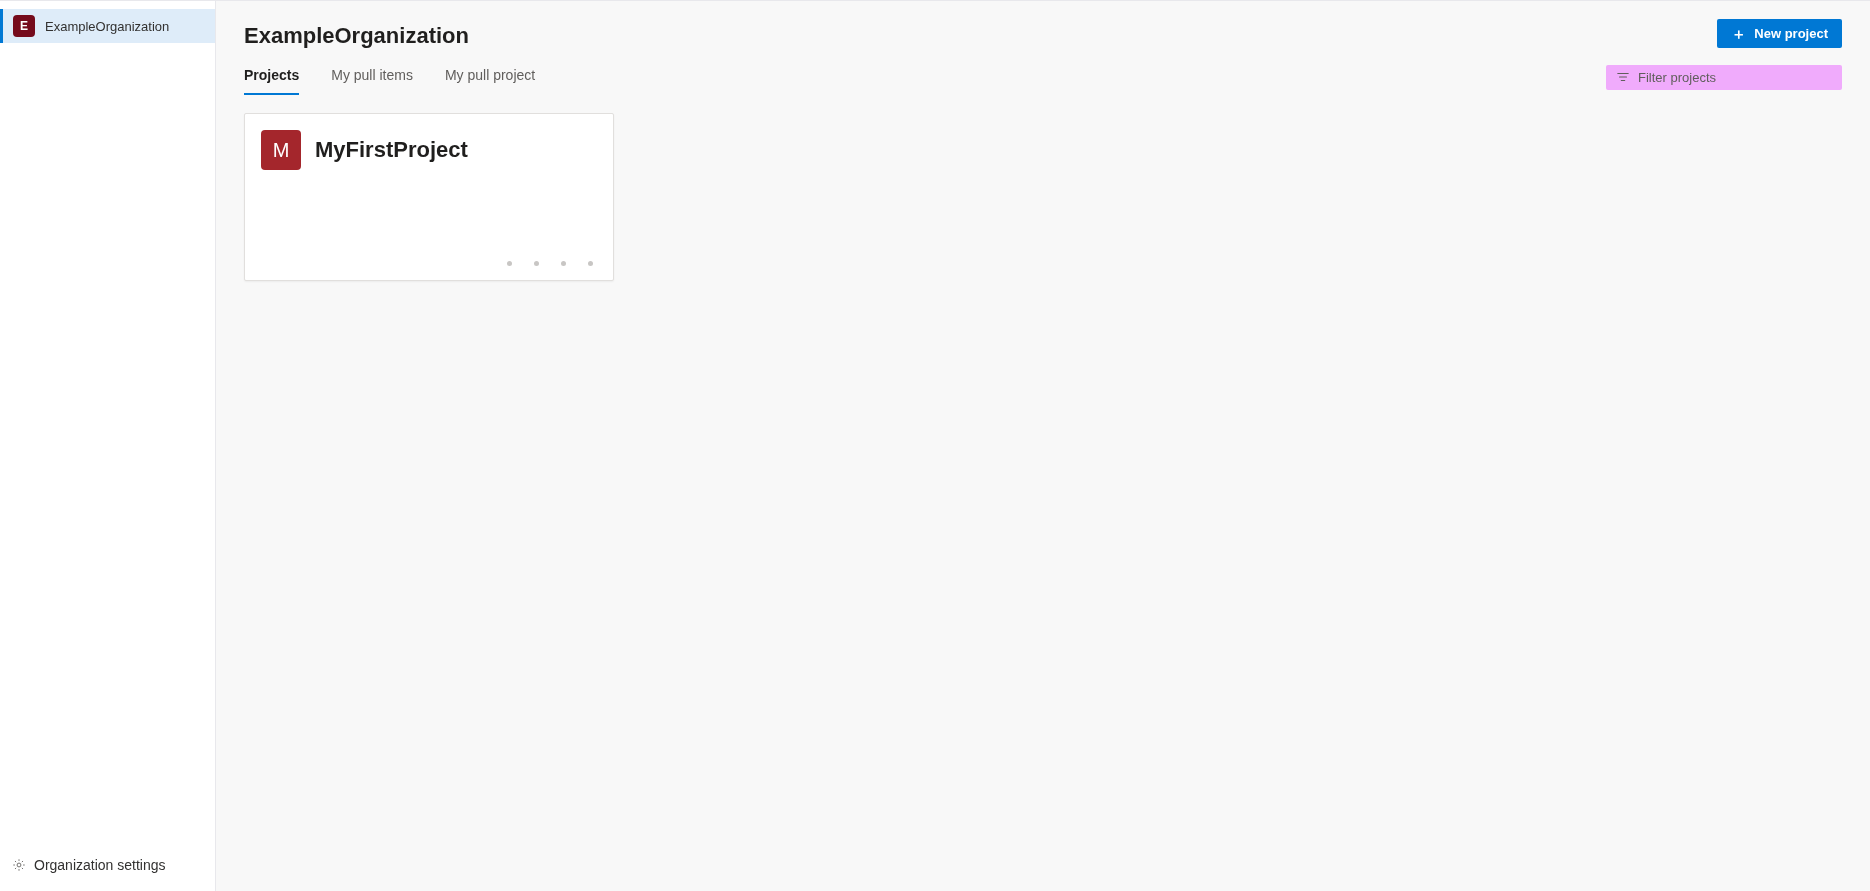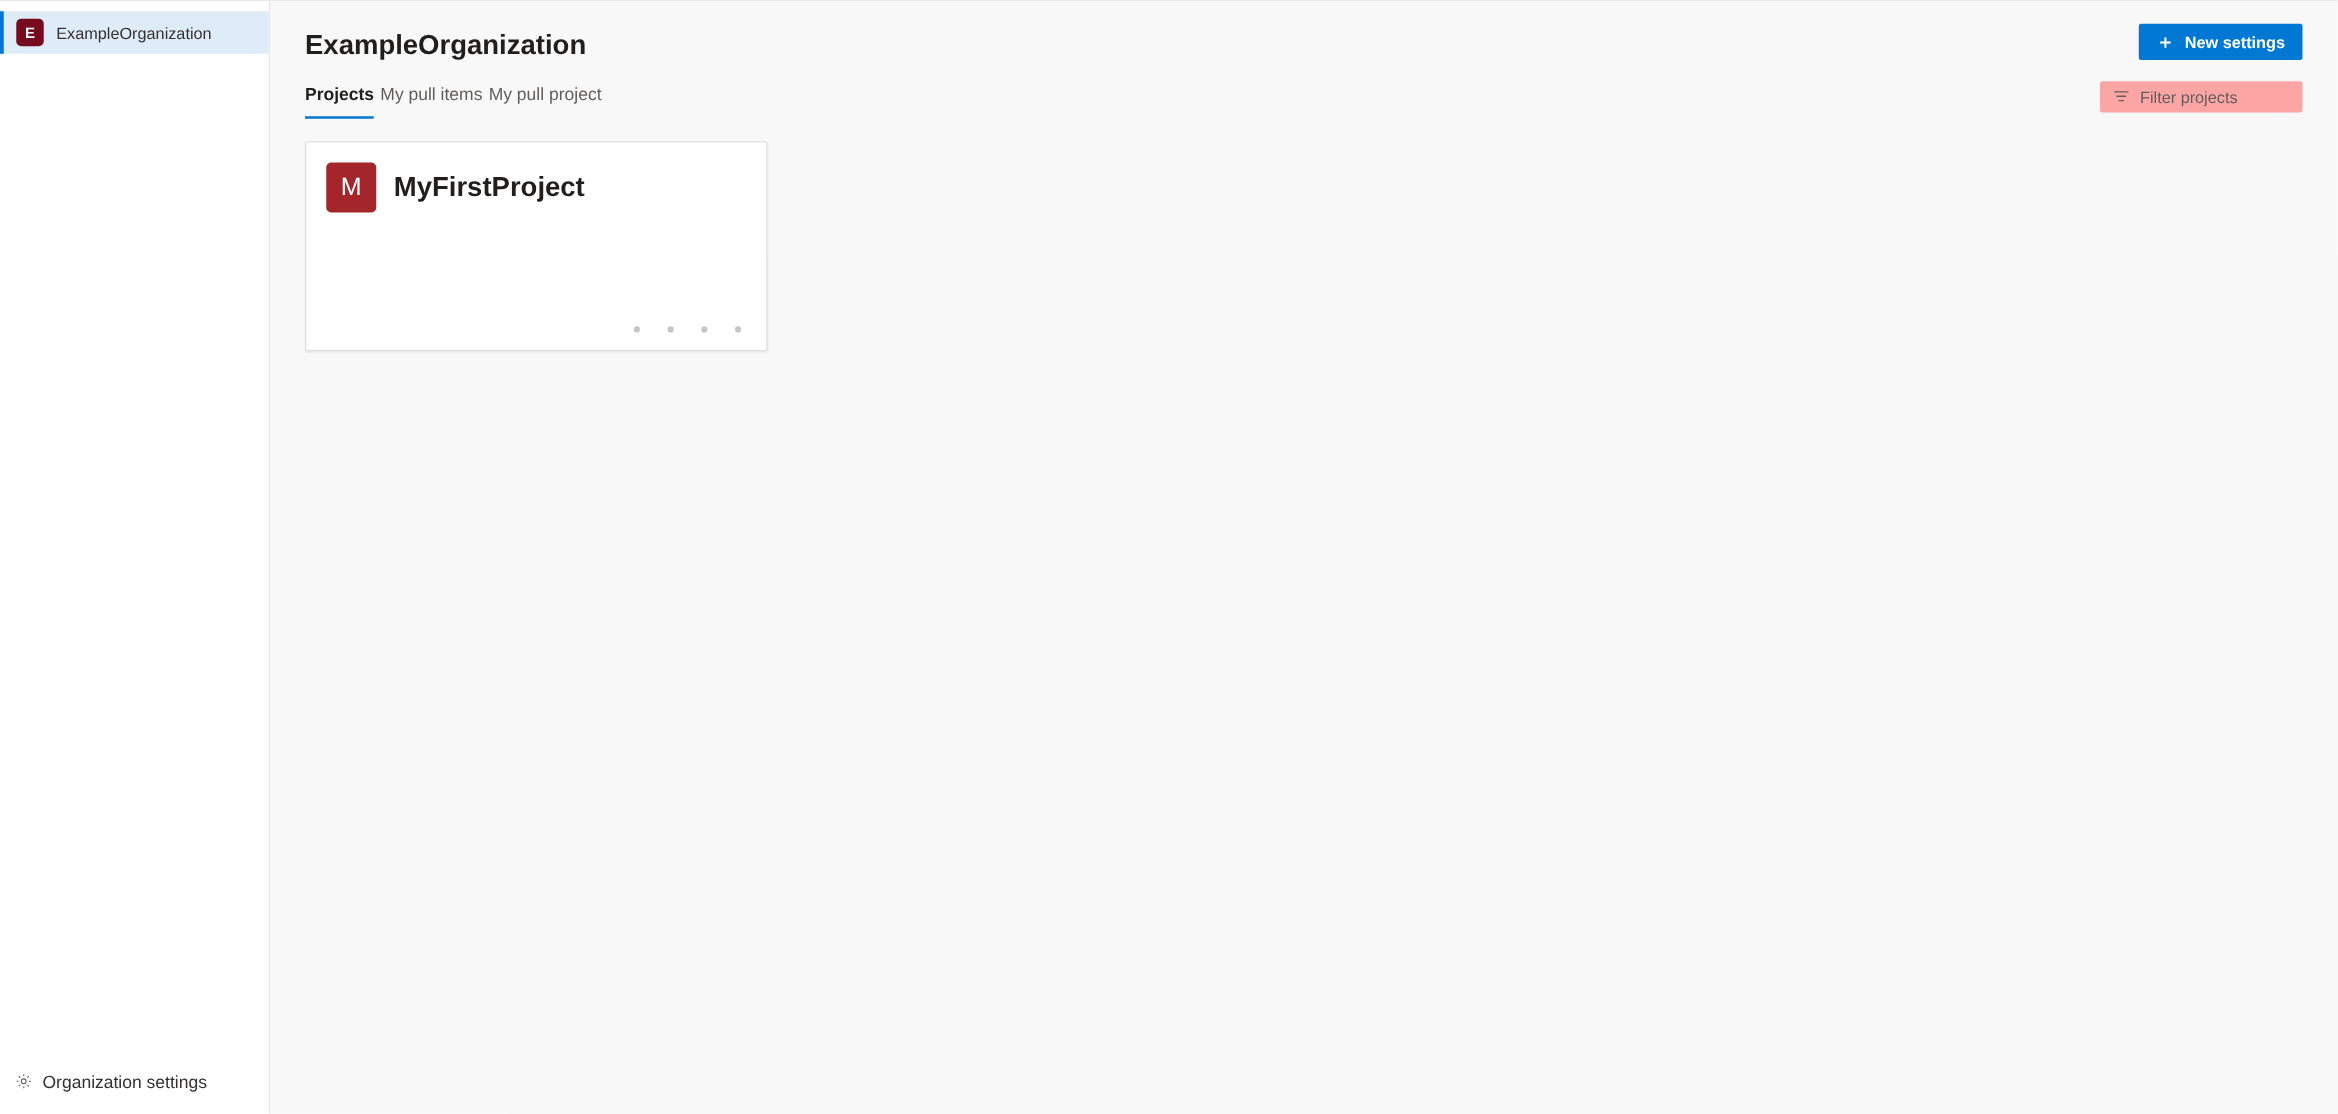--- a/index.html
+++ b/index.html
@@ -94,41 +94,41 @@
     .new-project-btn .plus { font-size: 15px; line-height: 1; }
     
     .tabs-row {
       display: flex;
       align-items: center;
       justify-content: space-between;
       margin-top: 10px;
     }
     .tabs {
       display: flex;
-      gap: 5px;
+      gap: 32px;
     }
     .tab {
       font-size: 14px;
       padding: 8px 0 10px 0;
       color: #605e5c;
       cursor: pointer;
       border-bottom: 2px solid transparent;
     }
     .tab.active {
       color: #201f1e;
       font-weight: 600;
       border-bottom-color: #0078d4;
     }
     .filter-wrap {
       display: flex;
       align-items: center;
-      background: #fca5a5;
+      background: #f0abfc;
       border-radius: 2px;
       padding: 5px 10px;
-      width: 162px;
+      width: 236px;
     }
     .filter-icon-svg { width: 14px; height: 14px; margin-right: 8px; flex: none; }
     .filter-input {
       border: none;
       background: transparent;
       outline: none;
       font-size: 13px;
       color: #605e5c;
       width: 100%;
     }
@@ -200,21 +200,21 @@
         <span>Organization settings</span>
       </div>
     </div>
   </div>
 
   <div class="main">
     <div class="main-header">
       <h1 class="page-title">ExampleOrganization</h1>
       <button class="new-project-btn">
         <span class="plus">＋</span>
-        <span>New settings</span>
+        <span>New project</span>
       </button>
     </div>
 
     <div class="tabs-row">
       <div class="tabs">
         <div class="tab active">Projects</div>
         <div class="tab">My pull items</div>
         <div class="tab">My pull project</div>
       </div>
       <div class="filter-wrap">

